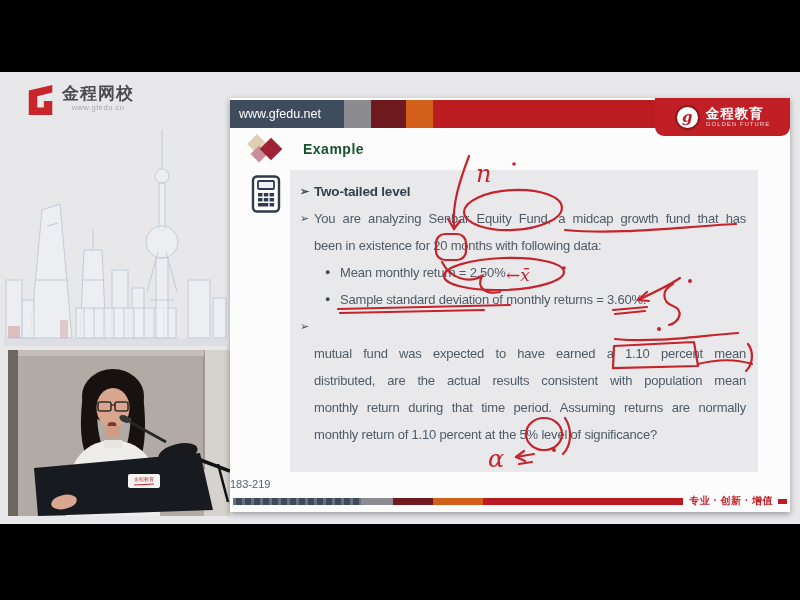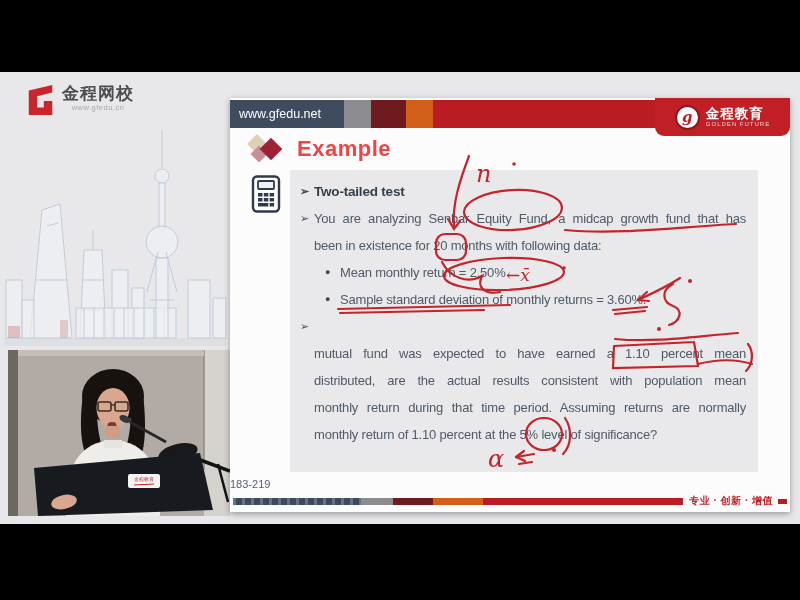--- a/index.html
+++ b/index.html
@@ -26,21 +26,21 @@
   .seg-orange{width:27px;background:#d2601a;}
   .seg-red{flex:1;background:#bb1c22;}
   .badge{position:absolute;right:0;top:0;width:135px;height:38px;background:#c11f26;
     border-radius:0 0 9px 9px;display:flex;align-items:center;justify-content:center;gap:6px;z-index:3;}
   .seal{width:25px;height:25px;border-radius:50%;background:#fff;border:2px solid #8f161c;
     color:#c11f26;font-family:"DejaVu Serif",serif;font-style:italic;font-weight:bold;font-size:15px;
     display:flex;align-items:center;justify-content:center;box-sizing:border-box;}
   .badge-title{color:#fff;font-weight:bold;font-size:13.5px;letter-spacing:1px;line-height:14px;}
   .badge-sub{color:#f2cfcf;font-size:6px;letter-spacing:1px;}
   .title-row{position:absolute;left:14px;top:33px;display:flex;align-items:center;gap:7px;}
-  .title-row h1{margin:2px;font-size:22px;color:#ef4444;letter-spacing:.5px;}
+  .title-row h1{margin:8px;font-size:14px;color:#14532d;letter-spacing:.5px;}
   .calc-icon{position:absolute;left:21px;top:77px;width:30px;height:38px;}
 
   .content-box{position:absolute;left:60px;top:72px;width:468px;height:302px;background:#e9e9ec;
     box-sizing:border-box;padding:8px 12px 0 10px;color:#4e5a66;font-size:13px;letter-spacing:-.2px;}
   .line{position:relative;height:27px;line-height:27px;padding-left:14px;white-space:nowrap;}
   .line .mk{position:absolute;left:0;top:0;font-size:11px;color:#3e4a56;}
   .line.head{font-weight:bold;color:#333f4b;font-size:13.5px;}
   .line.just{text-align:justify;text-align-last:justify;}
   .line.sub{padding-left:40px;}
   .line.sub .mk{left:25px;font-size:9px;}
@@ -204,21 +204,21 @@
             <rect x="18.6" y="18" width="4.5" height="3.5"></rect>
           <rect x="7" y="23" width="4.5" height="3.5"></rect>
             <rect x="12.8" y="23" width="4.5" height="3.5"></rect>
             <rect x="18.6" y="23" width="4.5" height="3.5"></rect>
           <rect x="7" y="28" width="10.3" height="3.5"></rect>
             <rect x="18.6" y="28" width="4.5" height="3.5"></rect>
         </g>
       </svg>
 
       <div class="content-box">
-        <div class="line head"><span class="mk">➢</span><span>Two-tailed test</span></div>
+        <div class="line head"><span class="mk">➢</span><span>Two-tailed level</span></div>
         <div class="line just"><span class="mk">➢</span><span>You are analyzing Senbar Equity Fund, a midcap growth fund that has</span></div>
         <div class="line"><span>been in existence for 20 months with following data:</span></div>
         <div class="line sub"><span class="mk">●</span><span>Mean monthly return = 2.50%</span></div>
         <div class="line sub"><span class="mk">●</span><span>Sample standard deviation of monthly returns = 3.60%.</span></div>
         <div class="line just"><span class="mk">➢</span></div>
         <div class="line just"><span>mutual fund was expected to have earned a 1.10 percent mean</span></div>
         <div class="line just"><span>distributed, are the actual results consistent with population mean</span></div>
         <div class="line just"><span>monthly return during that time period. Assuming returns are normally</span></div>
         <div class="line"><span>monthly return of 1.10 percent at the 5% level of significance?</span></div>
       </div>

